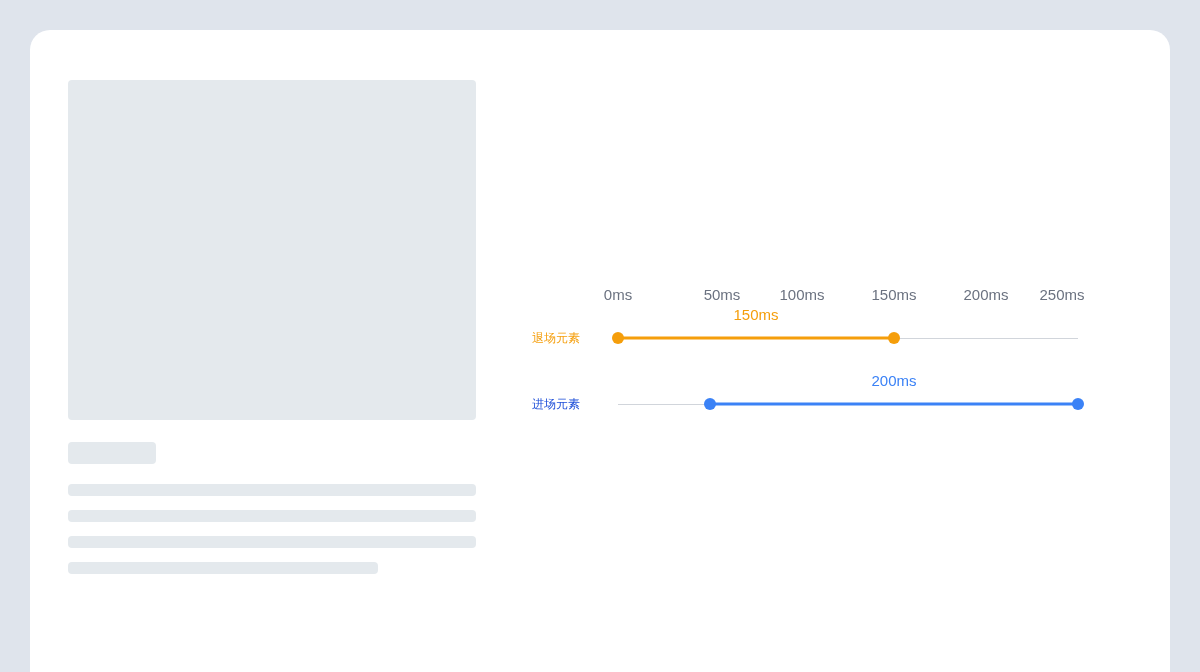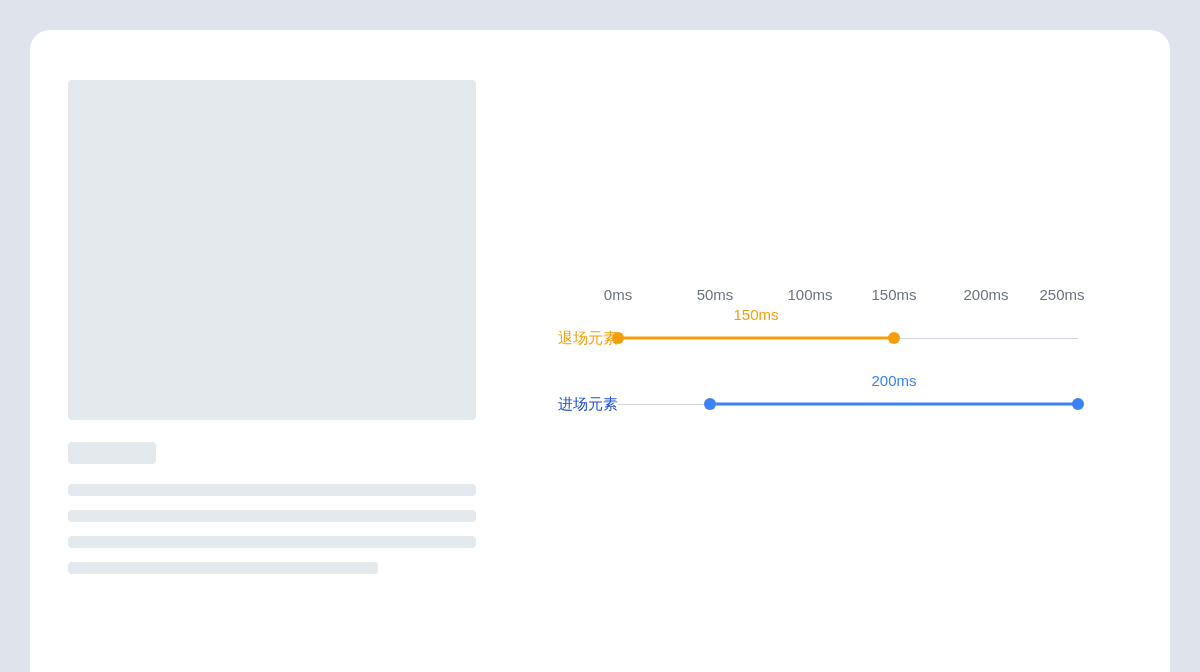--- a/index.html
+++ b/index.html
@@ -74,22 +74,22 @@
     }
     .row {
       display: flex;
       align-items: center;
       margin-bottom: 46px;
       position: relative;
       height: 20px;
     }
     .row-label {
       width: 130px;
-      font-size: 15px;
-      text-align: right;
+      font-size: 12px;
+      text-align: center;
       padding-left: 6px;
     }
     .label-exit {
       color: #f59e0b;
     }
     .label-enter {
       color: #1d4ed8;
     }
     .timeline-area {
       position: relative;
@@ -162,22 +162,22 @@
       <div class="line line-full"></div>
       <div class="line line-full"></div>
       <div class="line line-full"></div>
       <div class="line line-med"></div>
     </div>
   </div>
 
   <div class="right-panel">
     <div class="tick-row">
       <span class="tick" style="left:0px">0ms</span>
-      <span class="tick" style="left:97px">50ms</span>
-      <span class="tick" style="left:192px">100ms</span>
+      <span class="tick" style="left:104px">50ms</span>
+      <span class="tick" style="left:184px">100ms</span>
       <span class="tick" style="left:276px">150ms</span>
       <span class="tick" style="left:368px">200ms</span>
       <span class="tick" style="left:444px">250ms</span>
     </div>
 
     <div class="row">
       <div class="row-label label-exit">退场元素</div>
       <div class="timeline-area">
         <div class="baseline"></div>
         <div class="bar bar-exit"></div>

